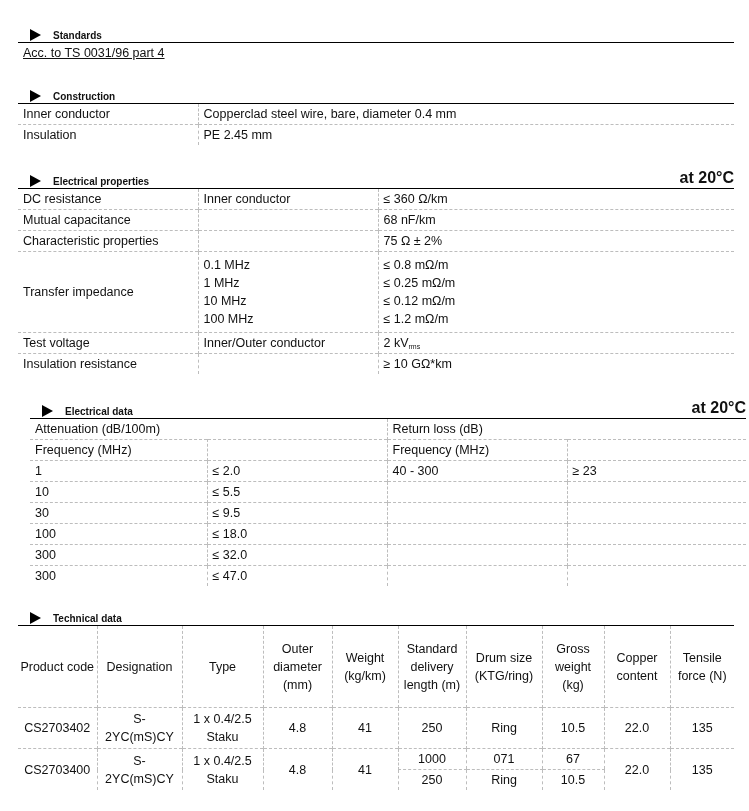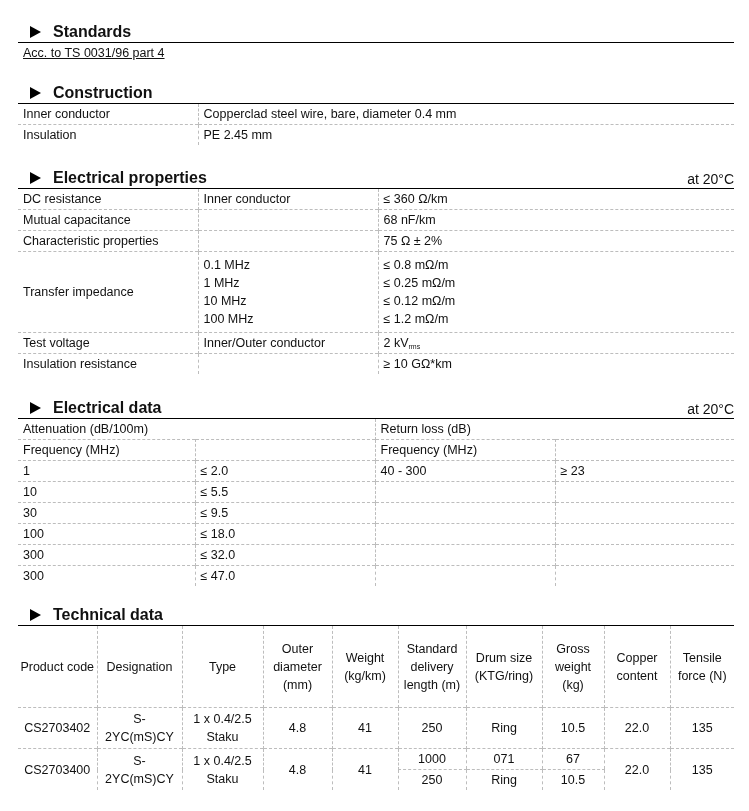--- a/index.html
+++ b/index.html
@@ -5,23 +5,23 @@
   html, body { margin: 0; padding: 0; background: #ffffff; }
   body {
     width: 749px; height: 811px; overflow: hidden; position: relative;
     font-family: "Liberation Sans", sans-serif; color: #111; font-size: 12.5px;
   }
   .page { position: absolute; left: 18px; top: 0; width: 716px; }
   .section-head {
     display: flex; align-items: flex-end; justify-content: space-between;
     border-bottom: 1.3px solid #000; height: 20px; padding-bottom: 1px;
   }
-  .section-head .title { font-weight: bold; font-size: 16px; display: flex; align-items: center; }
+  .section-head .title { font-weight: bold; font-size: 10px; display: flex; align-items: center; }
   .section-head .tri { display: inline-block; width: 0; height: 0; border-top: 6px solid transparent; border-bottom: 6px solid transparent; border-left: 11px solid #000; margin-left: 12px; margin-right: 12px; }
-  .section-head .cond { font-weight: normal; font-size: 14px; text-align: right; }
+  .section-head .cond { font-weight: bold; font-size: 16px; text-align: right; }
   .plain-line { padding-left: 5px; height: 20px; line-height: 20px; text-decoration: underline; }
   table { border-collapse: collapse; width: 716px; table-layout: fixed; }
   td { padding: 0 5px; vertical-align: middle; }
   .dash-bottom { border-bottom: 1px dashed #bdbdbd; }
   .dash-left { border-left: 1px dashed #bdbdbd; }
   .row21 td { height: 20px; }
   .multi div { line-height: 18px; }
   sub { font-size: 7px; vertical-align: -2px; }
   .tech td { text-align: center; padding: 0 2px; line-height: 18px; }
   .tech th { font-weight: normal; text-align: center; padding: 0 2px; line-height: 18px; }
@@ -118,21 +118,21 @@
       </tr>
       <tr class="row21">
         <td>Insulation resistance</td>
         <td class="dash-left"></td>
         <td class="dash-left">≥ 10 GΩ*km</td>
       </tr>
     </tbody>
       </table>
   </div>
 
-  <div style="position:absolute; top:397px; left:0; width:716px;">
+  <div style="position:absolute; top:397px; left:12px; width:716px;">
     <div class="section-head">
       <span class="title">
           <span class="tri"></span>
           <span>Electrical data</span>
         </span>
       <span class="cond">at 20°C</span>
     </div>
     <table>
       <colgroup>
           <col style="width:177px">

